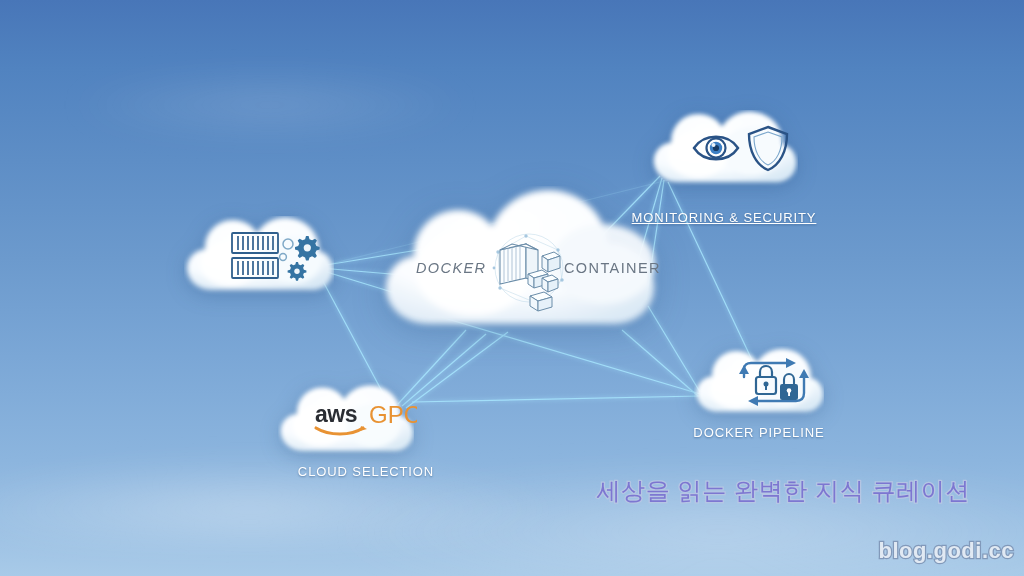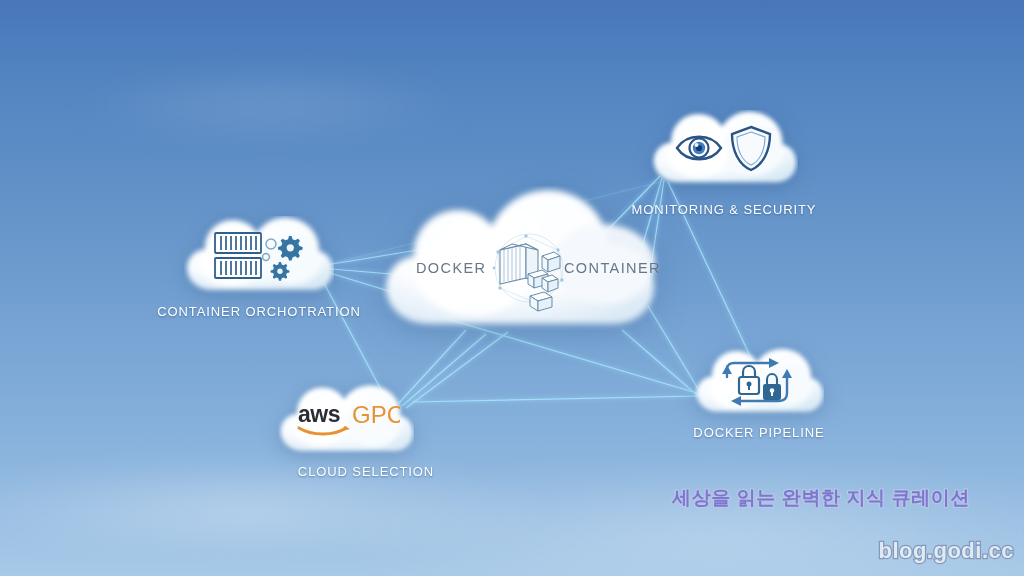--- a/index.html
+++ b/index.html
@@ -58,21 +58,21 @@
   }
   .cloudwrap {
     position: relative;
   }
   .cloudwrap svg.cloudshape {
     display: block;
     filter: drop-shadow(0 4px 10px rgba(30,70,120,0.28));
   }
   .nodeicon {
     position: absolute;
-    left: 0; top: 0;
+    left: 17px; top: 0;
     width: 100%;
     height: 100%;
     display: flex;
     align-items: center;
     justify-content: center;
     pointer-events: none;
   }
   .nodelabel {
     position: absolute;
     left: 50%;
@@ -96,21 +96,21 @@
     filter: drop-shadow(0 6px 16px rgba(30,70,120,0.25));
   }
   .centertext {
     position: absolute;
     top: 74px;
     color: #6a7684;
     font-size: 14.5px;
     letter-spacing: 1.4px;
     white-space: nowrap;
   }
-  #docker-text { left: 38px; }
+  #docker-text { left: 38px; font-style: italic; }
   #kuber-text { left: 186px; }
   .center-icon {
     position: absolute;
     left: 108px;
     top: 36px;
     width: 86px;
     height: 92px;
   }
 
   
@@ -125,29 +125,29 @@
     font-size: 27px;
     font-weight: bold;
     letter-spacing: 2px;
     color: #e8eef6;
     -webkit-text-stroke: 3px #6f8fbe;
     paint-order: stroke fill;
     opacity: 0.92;
     line-height: 1.05;
   }
   .wm-line2 {
-    font-size: 19px;
-    font-weight: bold;
+    font-size: 24px;
+    font-weight: normal;
     letter-spacing: 0.6px;
     color: #7a6fd0;
     -webkit-text-stroke: 2.5px #b9c7e4;
     paint-order: stroke fill;
     opacity: 0.9;
     line-height: 1.25;
-    margin-top: 16px;
+    margin-top: 6px;
   }
   #blogtag {
     position: absolute;
     right: 10px;
     top: 538px;
     font-size: 22px;
     font-weight: bold;
     letter-spacing: 0.5px;
     color: #e9eef5;
     -webkit-text-stroke: 2.5px #7d93b4;
@@ -348,21 +348,20 @@
             <path d="M70,34 l2,0 .7,2.5 2,.8 2.2-1.2 1.4,1.4 -1.2,2.2 .8,2 2.5,.7 0,2 -2.5,.7 -.8,2 1.2,2.2 -1.4,1.4 -2.2-1.2 -2,.8 -.7,2.5 -2,0 -.7-2.5 -2-.8 -2.2,1.2 -1.4-1.4 1.2-2.2 -.8-2 -2.5-.7 0-2 2.5-.7 .8-2 -1.2-2.2 1.4-1.4 2.2,1.2 2-.8 Z"></path>
             <circle cx="71" cy="43.2" r="2.7" fill="#eef6fb"></circle>
           </g>
           <g fill="none" stroke="#7fa9c7" stroke-width="1.5">
             <circle cx="62" cy="16" r="5"></circle>
             <circle cx="57" cy="29" r="3.4"></circle>
           </g>
         </svg>
       </div>
     </div>
-    <div class="nodelabel" style="top:88px;">CONTAINER ORCHOTRATION</div>
   </div>
 
   <div class="node" style="left:650px; top:110px;">
     <div class="cloudwrap">
       <svg class="cloudshape" width="148" height="82" viewBox="0 0 150 84">
         <defs>
           <radialGradient id="cg2" cx="40%" cy="28%" r="80%">
             <stop offset="0%" stop-color="#ffffff"></stop>
             <stop offset="70%" stop-color="#f8fcff"></stop>
             <stop offset="100%" stop-color="#d9e9f5"></stop>
@@ -392,21 +391,21 @@
           <circle cx="26" cy="25" r="3.1" fill="#173a63"></circle>
           <circle cx="23.5" cy="22" r="2" fill="#e9f3fb"></circle>
 
           <g fill="none" stroke="#2a5386" stroke-width="2.4">
             <path d="M78,4 L97,11 C97,28 90,42 78,47 C66,42 59,28 59,11 Z"></path>
           </g>
           <path d="M78,9 L92,14 C92,27 87,38 78,42 C69,38 64,27 64,14 Z" fill="none" stroke="#7aa6cc" stroke-width="1.1"></path>
         </svg>
       </div>
     </div>
-    <div class="nodelabel" style="top:92px;">MONITORING &amp; SECURITY</div>
+    <div class="nodelabel" style="top:100px;text-decoration:underline;">MONITORING &amp; SECURITY</div>
   </div>
 
   <div class="node" style="left:694px; top:346px;">
     <div class="cloudwrap">
       <svg class="cloudshape" width="130" height="76" viewBox="0 0 150 84">
         <defs>
           <radialGradient id="cg3" cx="40%" cy="28%" r="80%">
             <stop offset="0%" stop-color="#ffffff"></stop>
             <stop offset="70%" stop-color="#f8fcff"></stop>
             <stop offset="100%" stop-color="#d9e9f5"></stop>

